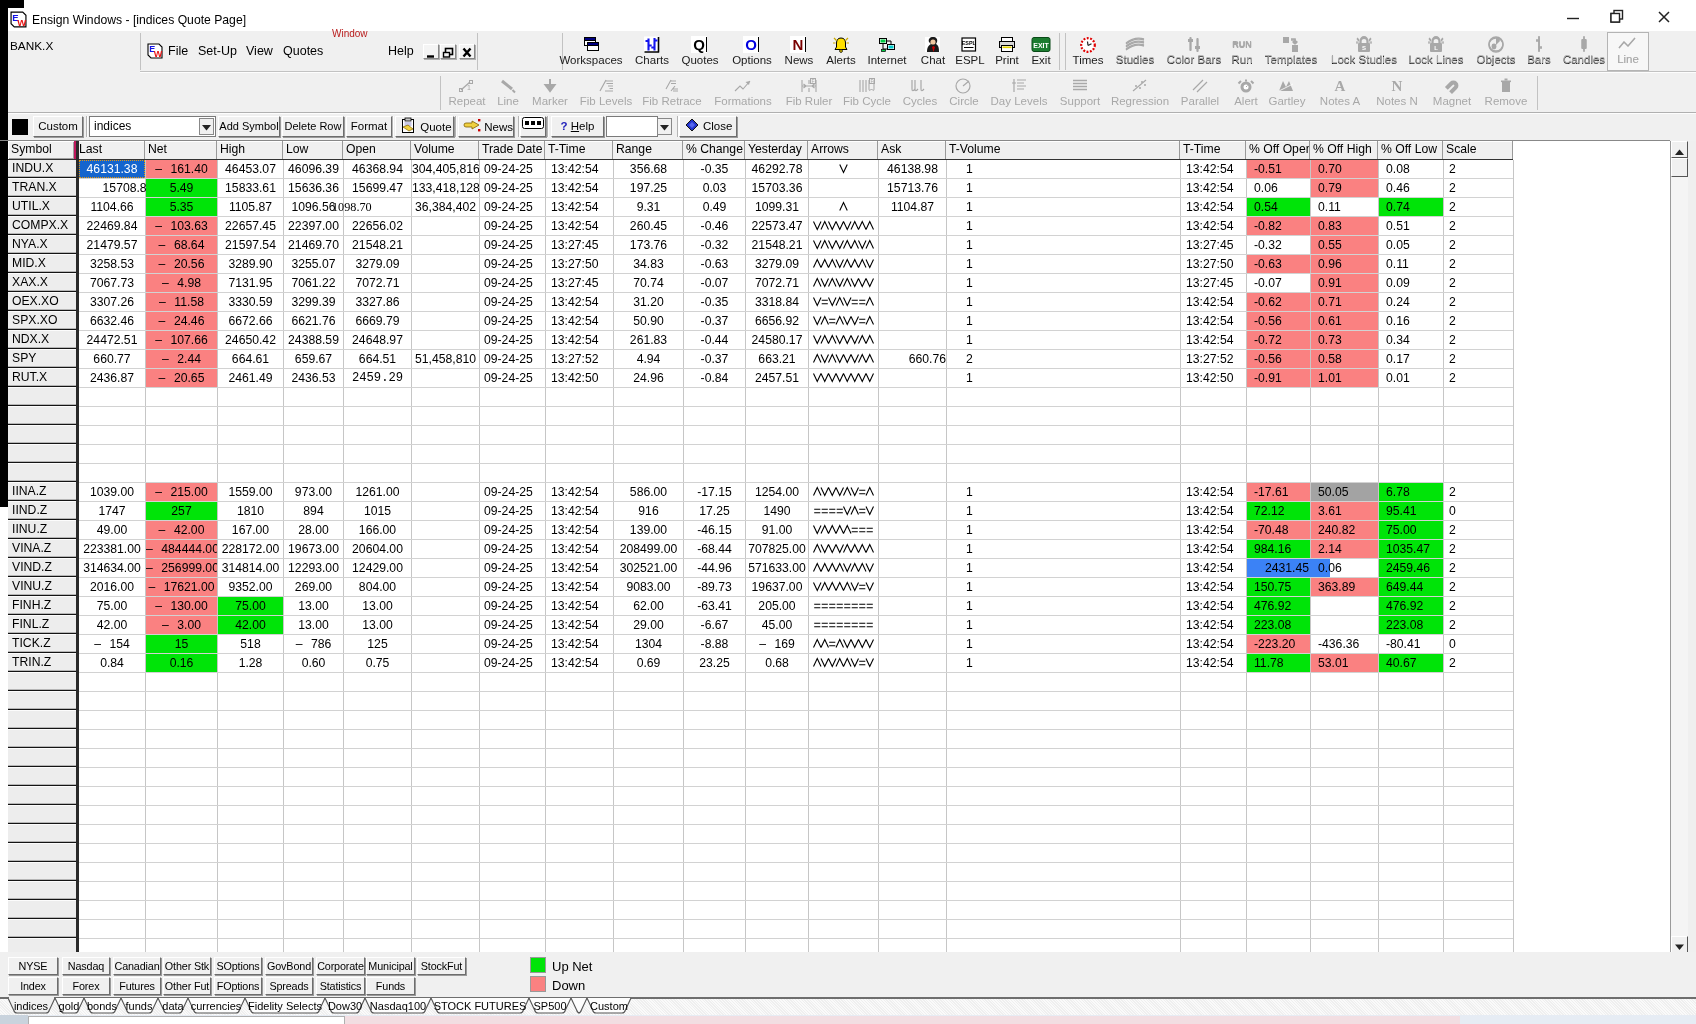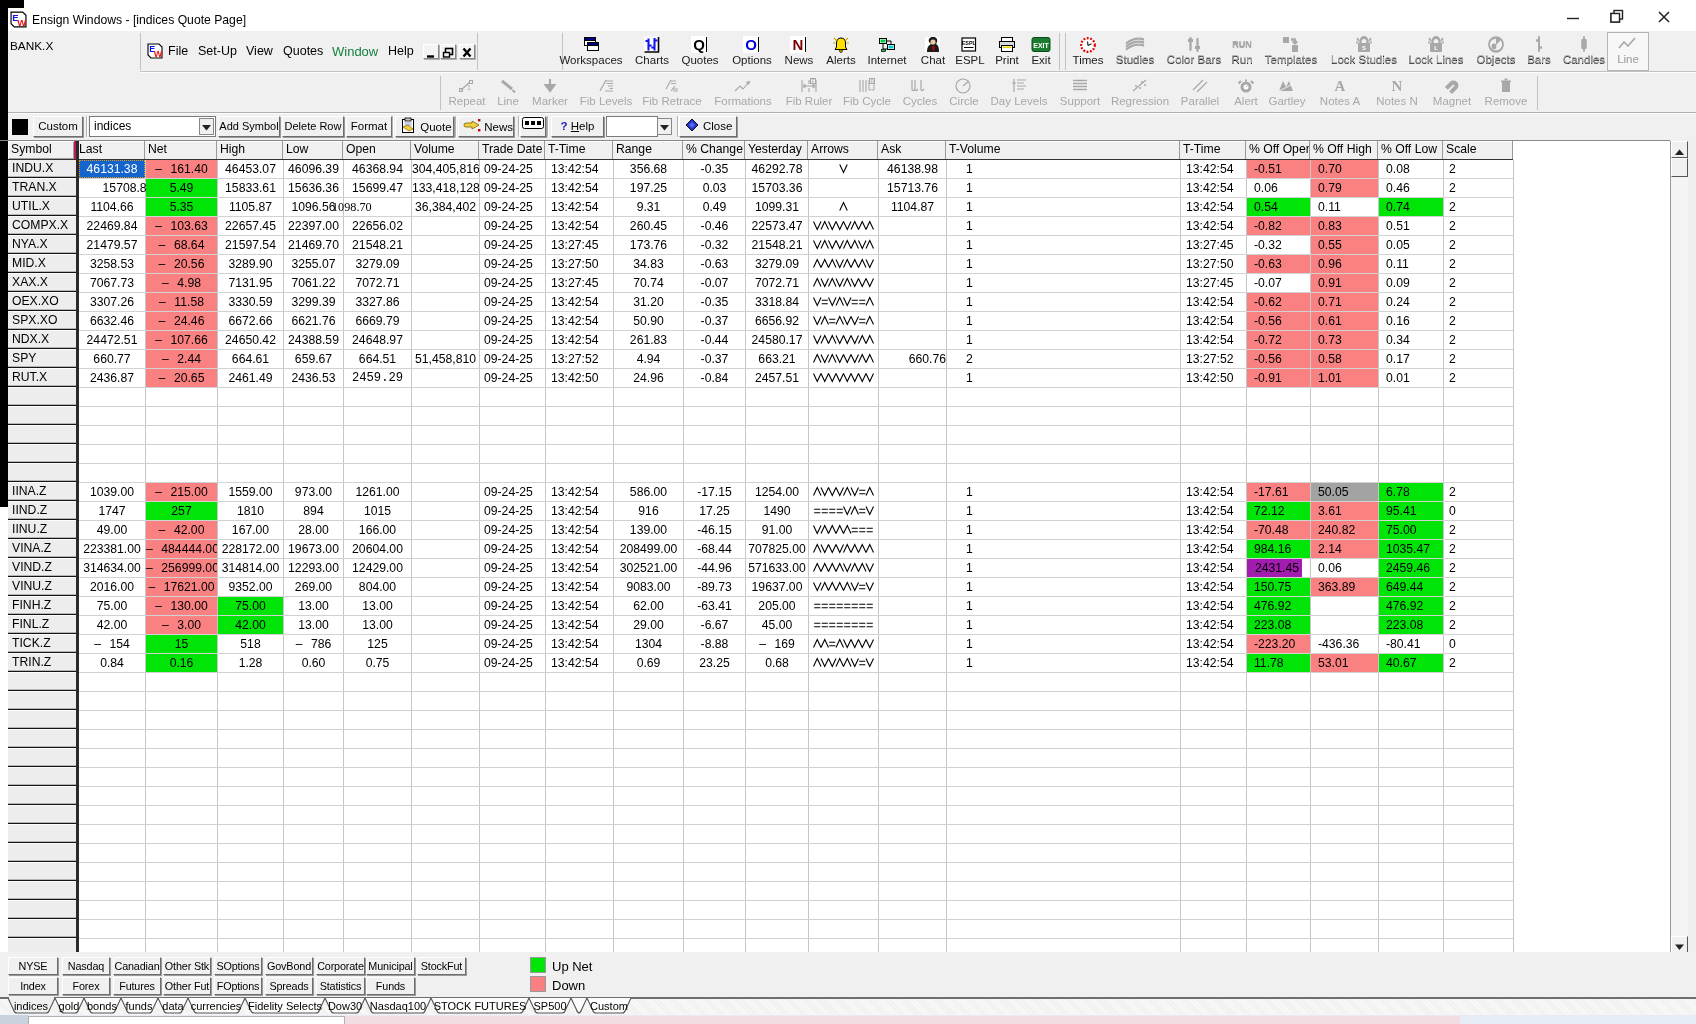--- a/index.html
+++ b/index.html
@@ -32,21 +32,21 @@
 <div class="a" style="left:10px;top:39px;font-size:11.8px;color:#000">BANK.X</div>
 <svg class="a" style="left:147px;top:43px" width="16" height="16" viewBox="0 0 16 16">
     <path d="M1 1 h11 l3 3 v11 h-11 l-3 -3 z" fill="#fff" stroke="#000" stroke-width="1.1"></path>
     <text x="2.2" y="9" font-family="Liberation Sans" font-size="9" font-weight="bold" fill="#1414e6">E</text>
     <text x="6.8" y="14" font-family="Liberation Sans" font-size="9" font-weight="bold" fill="#e81414">W</text>
   </svg>
 <div class="a" style="left:168px;top:44px;font-size:12.5px;color:#000">File</div>
 <div class="a" style="left:198px;top:44px;font-size:12.5px;color:#000">Set-Up</div>
 <div class="a" style="left:246px;top:44px;font-size:12.5px;color:#000">View</div>
 <div class="a" style="left:283px;top:44px;font-size:12.5px;color:#000">Quotes</div>
-<div class="a" style="left:332px;top:44px;font-size:13px;color:#15803d">Window</div>
+<div class="a" style="left:332px;top:28px;font-size:10px;color:#b91c1c">Window</div>
 <div class="a" style="left:388px;top:44px;font-size:12.5px;color:#000">Help</div>
 <div class="a" style="left:423px;top:44px;width:16px;height:15px;background:#f4f4f4;border-top:1px solid #fff;border-left:1px solid #fff;border-right:1px solid #888;border-bottom:1px solid #888;box-shadow:1px 1px 0 #b0b0b0"><svg width="14" height="13">
       <line x1="3" y1="10.5" x2="10" y2="10.5" stroke="#000" stroke-width="2.4"></line>
     </svg></div>
 <div class="a" style="left:440px;top:44px;width:16px;height:15px;background:#f4f4f4;border-top:1px solid #fff;border-left:1px solid #fff;border-right:1px solid #888;border-bottom:1px solid #888;box-shadow:1px 1px 0 #b0b0b0"><svg width="14" height="13">
       <rect x="4.5" y="2.5" width="7" height="6" fill="none" stroke="#000" stroke-width="1.6"></rect>
       <rect x="2.5" y="6.5" width="6" height="4.5" fill="#f4f4f4" stroke="#000" stroke-width="1.4"></rect>
     </svg></div>
 <div class="a" style="left:459px;top:44px;width:16px;height:15px;background:#f4f4f4;border-top:1px solid #fff;border-left:1px solid #fff;border-right:1px solid #888;border-bottom:1px solid #888;box-shadow:1px 1px 0 #b0b0b0"><svg width="14" height="13">
       <path d="M3.5 2.5 l7 8 M10.5 2.5 l-7 8" stroke="#000" stroke-width="2.4"></path>
@@ -884,21 +884,21 @@
 <div class="cell" style="left:614px;top:559px;width:69px;text-align:center;">302521.00</div>
 <div class="cell" style="left:684px;top:559px;width:61px;text-align:center;">-44.96</div>
 <div class="cell" style="left:746px;top:559px;width:62px;text-align:center;">571633.00</div>
 <div class="cell" style="left:809px;top:559px;width:69px;text-align:center;">
     <svg width="69" height="17" viewBox="0 0 69 17" style="display:block">
       <path d="M4.50 12.5 L8.25 4.5 L12.00 12.5 M12.00 12.5 L15.75 4.5 L19.50 12.5 M19.50 12.5 L23.25 4.5 L27.00 12.5 M27.00 12.5 L30.75 4.5 L34.50 12.5 M34.50 4.5 L38.25 12.5 L42.00 4.5 M42.00 12.5 L45.75 4.5 L49.50 12.5 M49.50 12.5 L53.25 4.5 L57.00 12.5 M57.00 4.5 L60.75 12.5 L64.50 4.5" stroke="#000" stroke-width="1.1" fill="none"></path>
     </svg>
   </div>
 <div class="cell" style="left:947px;top:559px;width:233px;padding-left:19px;">1</div>
 <div class="cell" style="left:1181px;top:559px;width:65px;padding-left:5px;">13:42:54</div>
-<div class="cell" style="left:1247px;top:559px;width:55px;background:#a21caf;padding-left:8px;">2431.45</div>
+<div class="cell" style="left:1247px;top:559px;width:83px;background:#3b82f6;padding-left:18px;">2431.45</div>
 <div class="cell" style="left:1311px;top:559px;width:67px;padding-left:7px;">0.06</div>
 <div class="cell" style="left:1379px;top:559px;width:64px;background:#00e408;padding-left:7px;">2459.46</div>
 <div class="cell" style="left:1444px;top:559px;width:69px;padding-left:5px;">2</div>
 <div class="cell" style="left:12px;top:578px;width:62px;line-height:17px">VINU.Z</div>
 <div class="cell" style="left:79px;top:578px;width:66px;text-align:center;">2016.00</div>
 <div class="cell" style="left:146px;top:578px;width:71px;background:#fa8181;text-align:center;">–  17621.00</div>
 <div class="cell" style="left:218px;top:578px;width:65px;text-align:center;">9352.00</div>
 <div class="cell" style="left:284px;top:578px;width:59px;text-align:center;">269.00</div>
 <div class="cell" style="left:344px;top:578px;width:67px;text-align:center;">804.00</div>
 <div class="cell" style="left:480px;top:578px;width:65px;padding-left:4px;">09-24-25</div>

